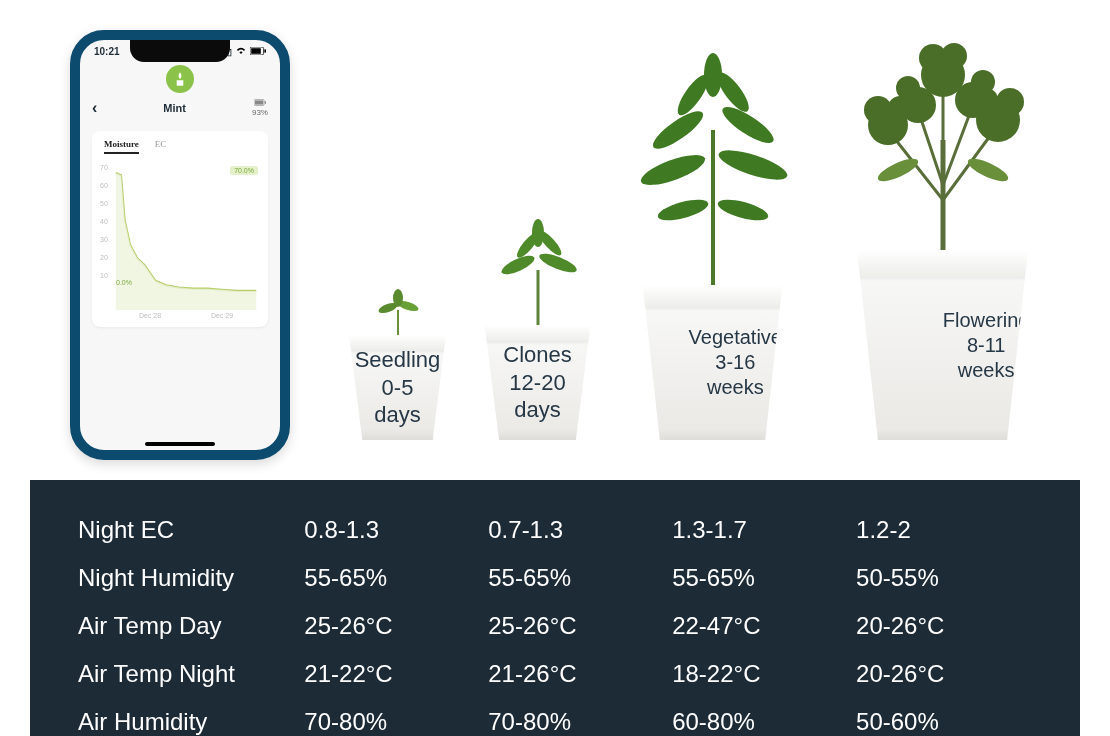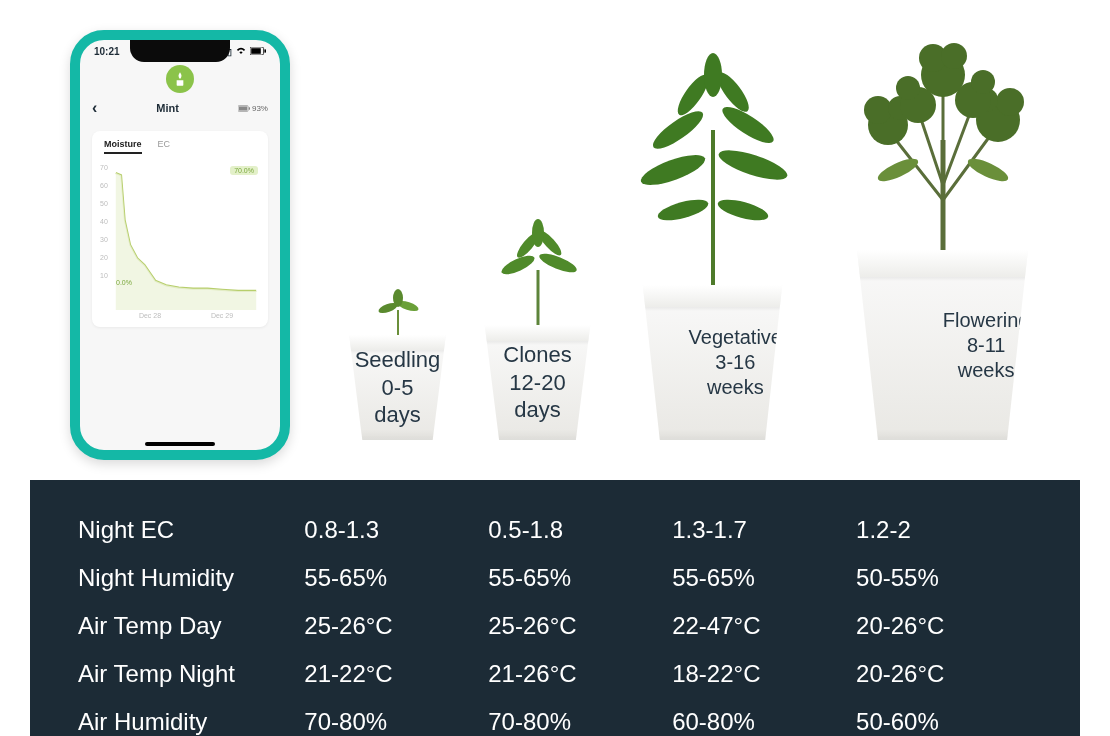--- a/index.html
+++ b/index.html
@@ -15,21 +15,21 @@
     display: flex;
     align-items: flex-end;
     padding: 20px 40px 0 70px;
     gap: 40px;
     height: 460px;
   }
   
   .phone {
     width: 220px;
     height: 430px;
-    border: 10px solid #14b8a6;
+    border: 10px solid #0c4a6e;
     border-radius: 34px;
     background: #f7f7f7;
     position: relative;
     box-shadow: 0 4px 12px rgba(0,0,0,.15);
     flex: none;
   }
   .notch {
     position: absolute;
     top: 0; left: 50%; transform: translateX(-50%);
     width: 100px; height: 22px;
@@ -52,33 +52,33 @@
     width: 28px; height: 28px; border-radius: 50%;
     background: #8bc34a;
     display:flex; align-items:center; justify-content:center;
     color:#fff; font-size:16px;
   }
   .app-title-row {
     display:flex; align-items:center; justify-content:space-between;
     font-size: 11px; font-weight: 600;
   }
   .back-chevron { font-size: 16px; font-weight:700; }
-  .batt-pct { font-size: 8px; color:#666; font-weight:400; display:flex; align-items:center; gap:2px;}
+  .batt-pct { font-size: 8px; color:#666; font-weight:400; display:flex; align-items:center; gap:2px;flex-direction:column;}
   .metrics {
     text-align: center;
     margin-top: 2px;
   }
   .metrics .big { font-size: 11px; font-weight: 600; color:#333; }
   .metrics .sub { font-size: 6.5px; color:#9a9a9a; margin-top:2px; }
   .card {
     background: #fff; border-radius: 8px;
     margin-top: 14px; padding: 8px 4px 4px;
     box-shadow: 0 1px 3px rgba(0,0,0,.06);
   }
-  .tabs { display:flex; gap:16px; padding: 0 8px 6px; font-size:9px; color:#9a9a9a;}
+  .tabs { display:flex; gap:16px; padding: 0 8px 6px; font-size:9px; color:#9a9a9a;font-family:Liberation Serif, serif;}
   .tabs .active { color:#222; font-weight:600; border-bottom:2px solid #222; padding-bottom:3px;}
   .chart-area { position:relative; height:150px; padding: 4px 6px 0 18px; }
   .ylab { position:absolute; left:4px; font-size:7px; color:#bdbdbd; }
   .pct-badge {
     position:absolute; right:6px; top:6px;
     background:#e3f0c9; color:#7aa73c;
     font-size:7px; padding:1px 4px; border-radius:3px;
   }
   .zero-badge {
     position:absolute; left:20px; bottom:24px;
@@ -323,21 +323,21 @@
         </div>
       </div>
     </div>
   </div>
 </div>
 
 <div class="data-table">
   <div class="row">
     <div class="metric">Night EC</div>
     <div class="cell">0.8-1.3</div>
-    <div class="cell">0.5-1.8</div>
+    <div class="cell">0.7-1.3</div>
     <div class="cell">1.3-1.7</div>
     <div class="cell">1.2-2</div>
   </div>
   <div class="row">
     <div class="metric">Night Humidity</div>
     <div class="cell">55-65%</div>
     <div class="cell">55-65%</div>
     <div class="cell">55-65%</div>
     <div class="cell">50-55%</div>
   </div>

